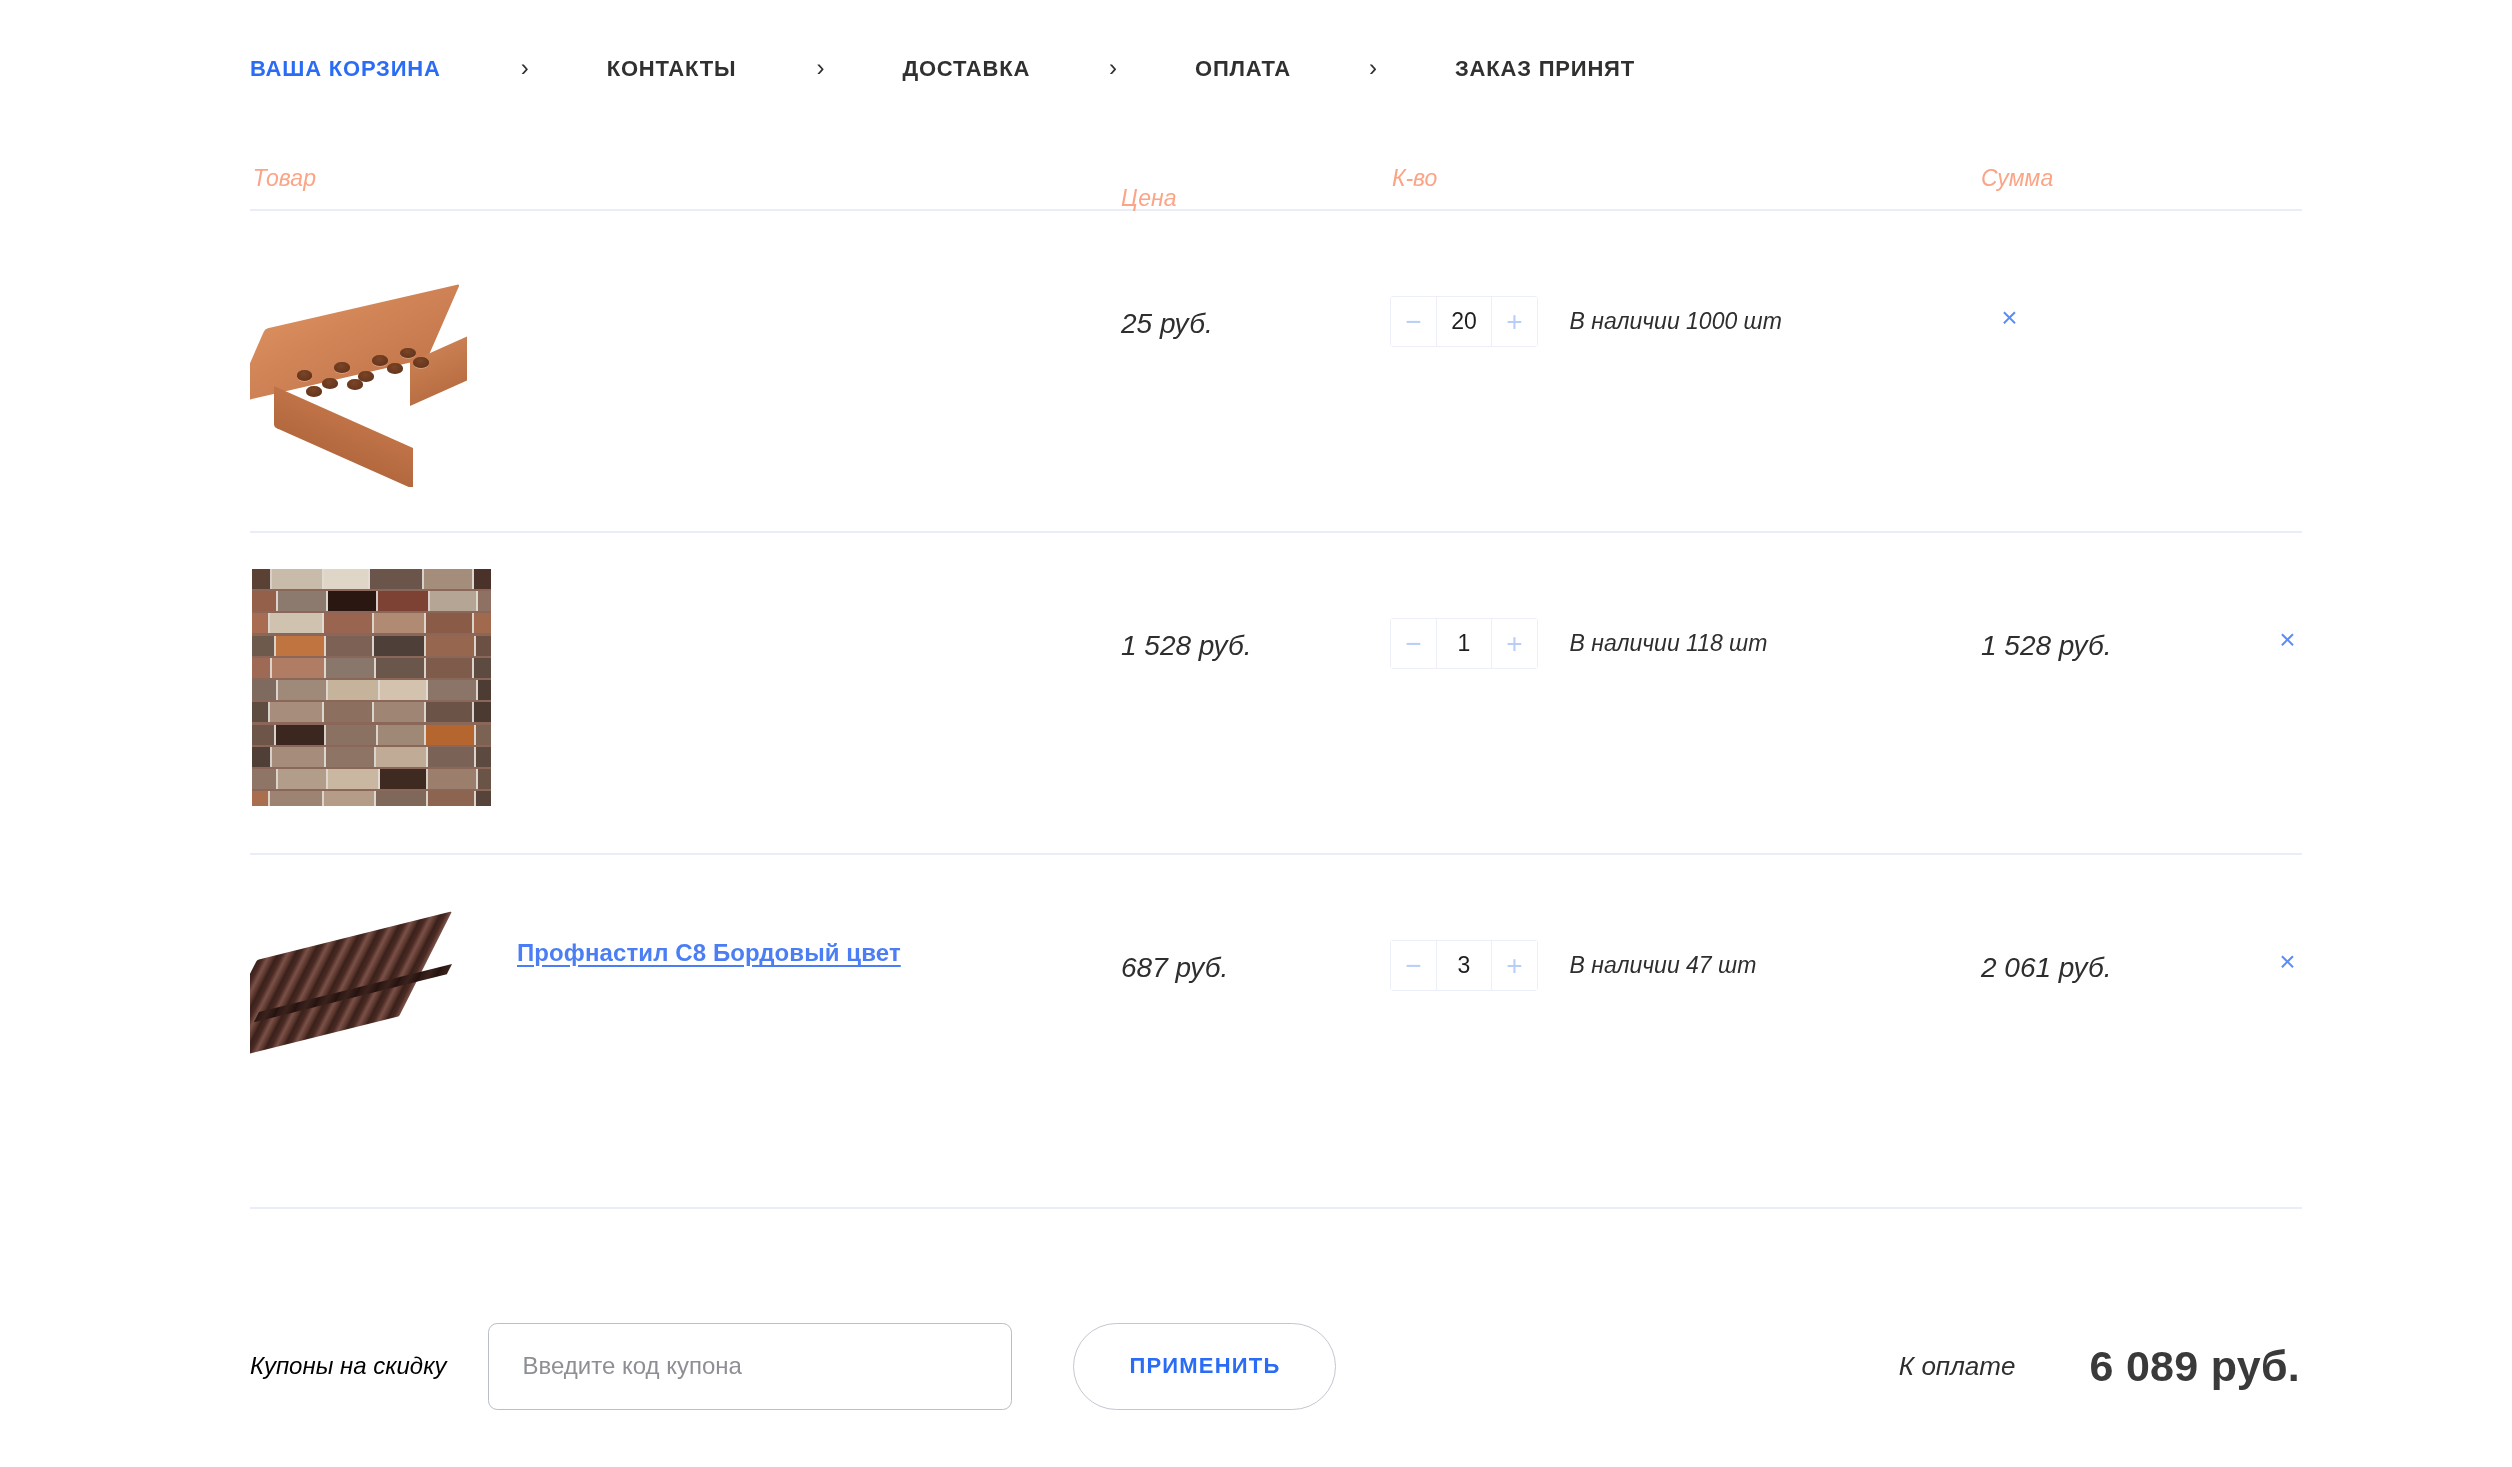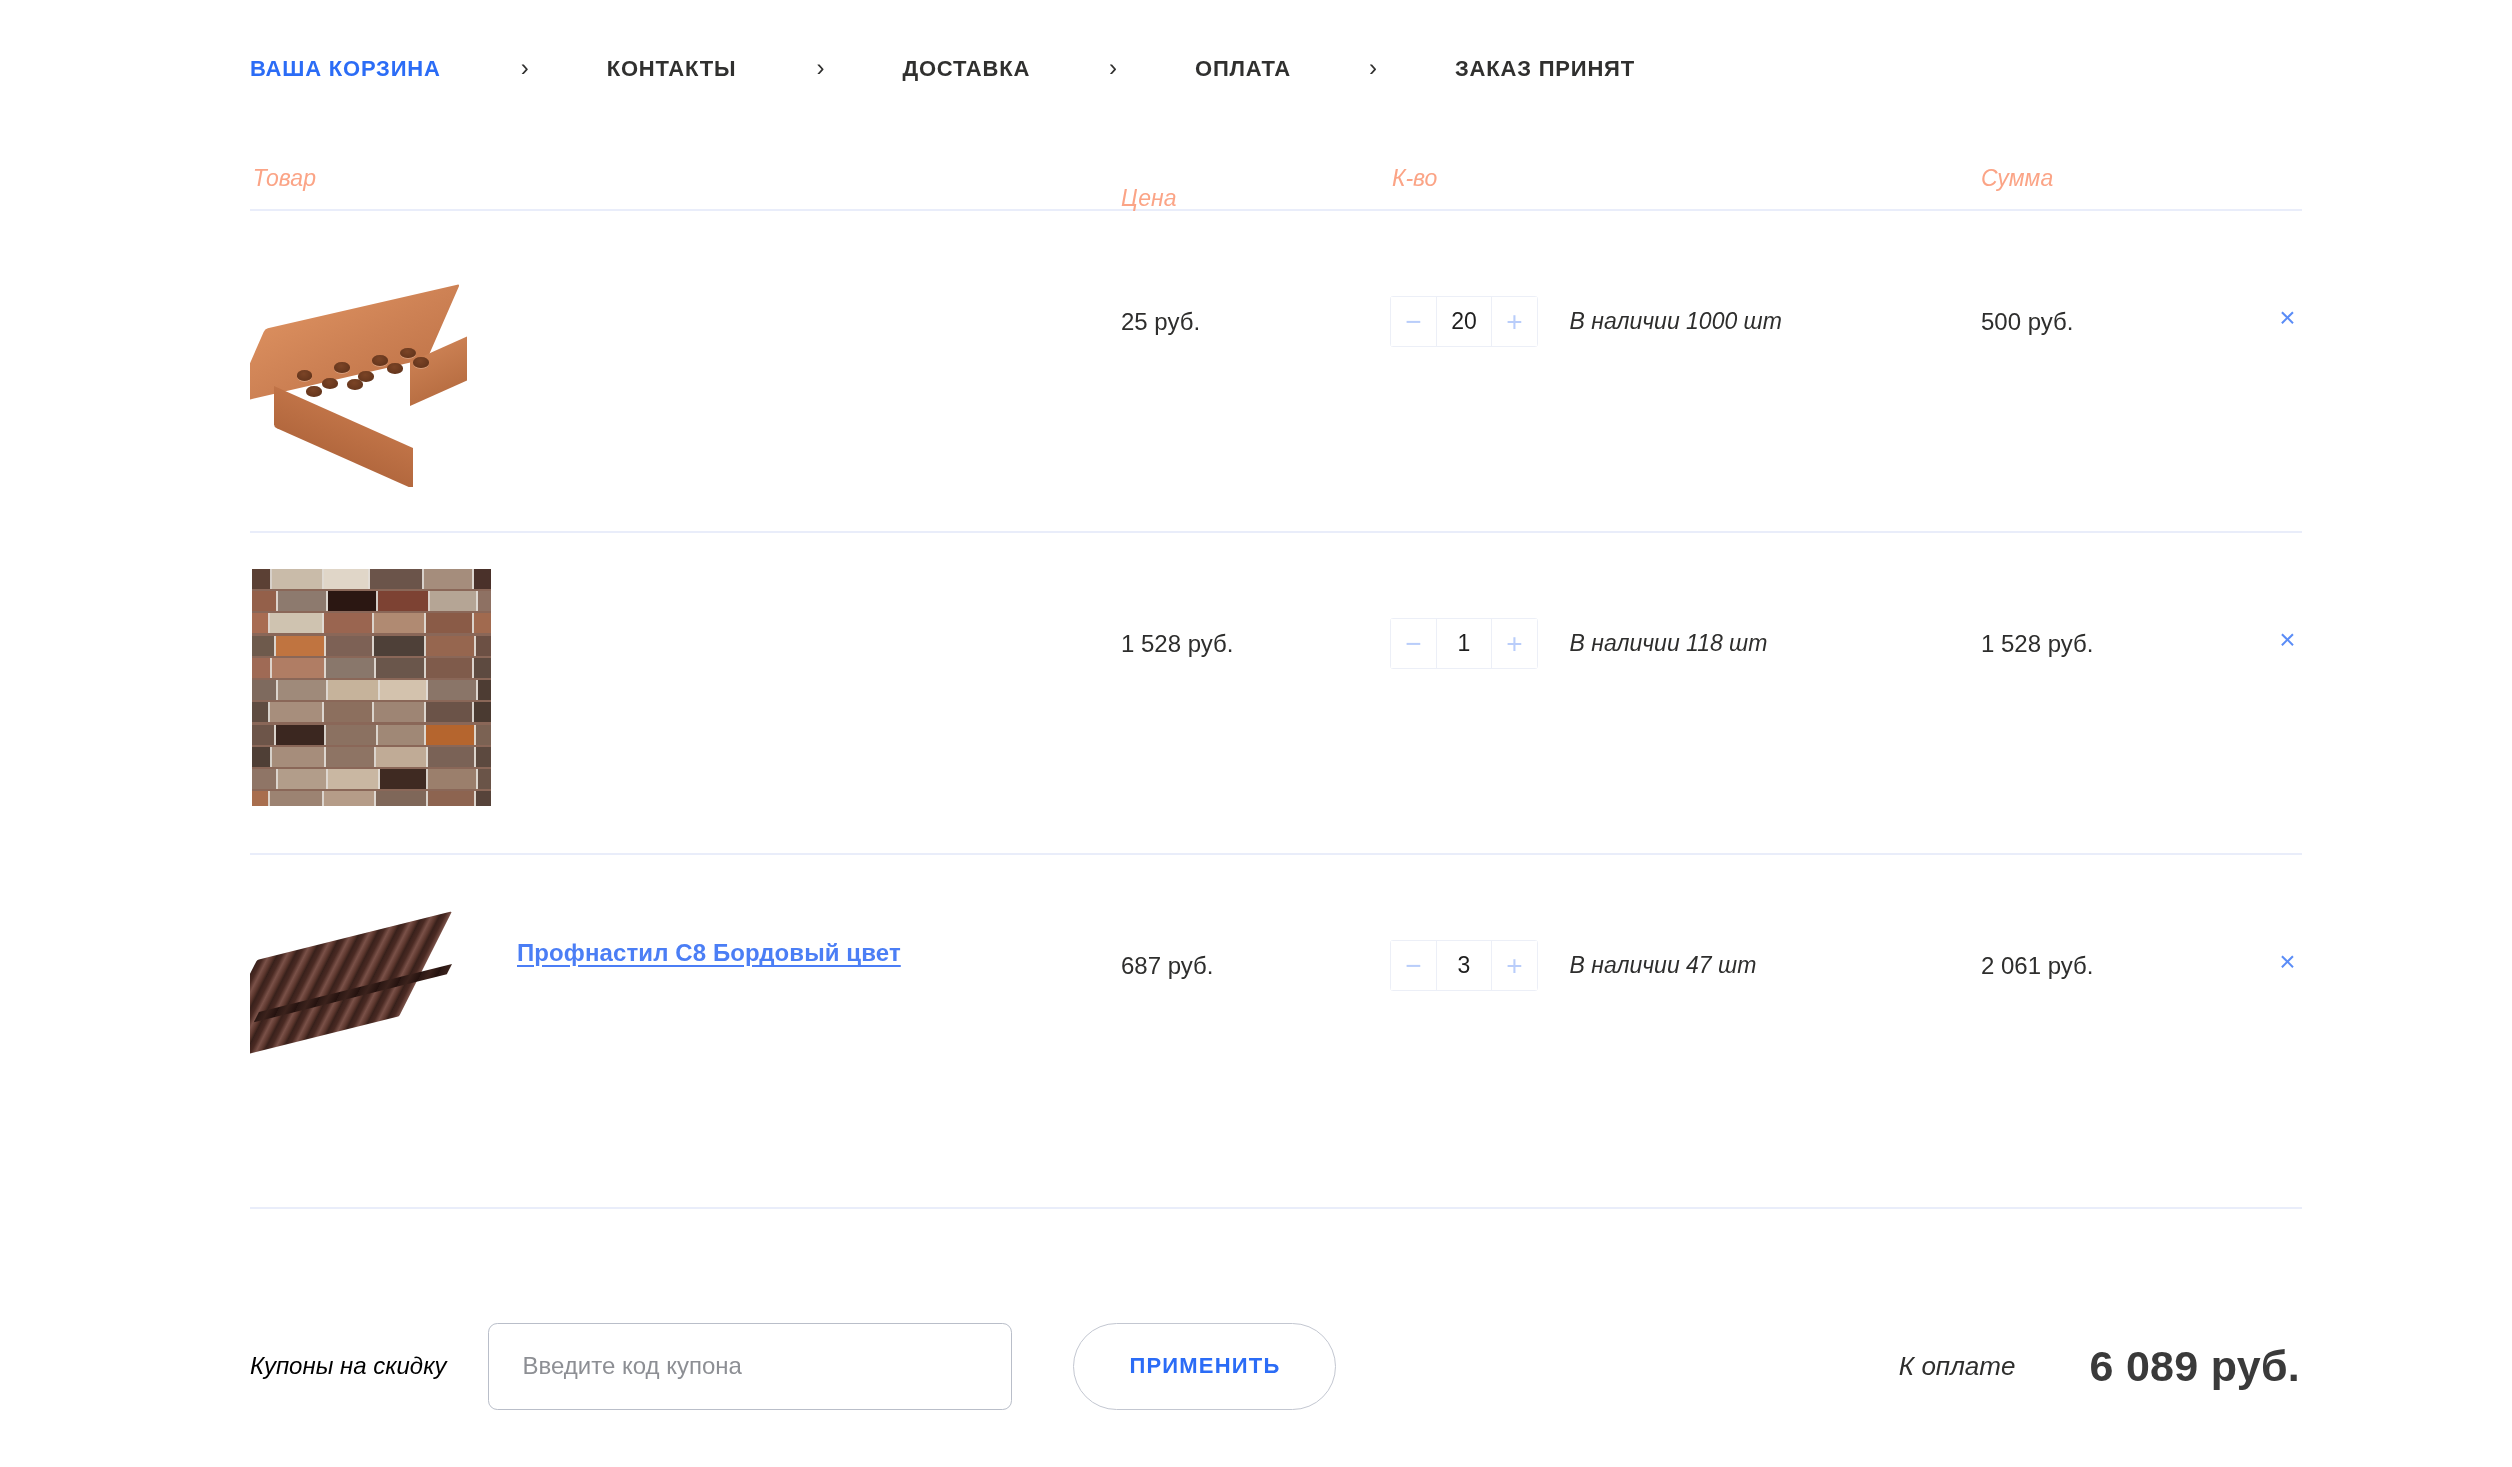--- a/index.html
+++ b/index.html
@@ -223,21 +223,22 @@
     font-weight: bold;
     color: #4b7ef5;
     text-decoration: underline;
     text-underline-offset: 3.7px;
     line-height: 1.42;
     letter-spacing: 0.1px;
     cursor: pointer;
   }
 
   .price-cell, .sum-cell {
-    font-size: 24px;
+    font-size: 28px;
+    font-style: italic;
     color: #2e2e2d;
     padding-top: 97px;
     white-space: nowrap;
   }
   .price-cell { padding-left: 37px; }
   .sum-cell   { padding-left: 35px; }
 
   
   .qty-cell {
     display: flex;
@@ -411,21 +412,20 @@
         </div>
         <div class="col-price price-cell">25 руб.</div>
         <div class="col-qty qty-cell">
           <div class="stepper">
             <div class="st-btn st-minus">−</div>
             <div class="st-val">20</div>
             <div class="st-btn st-plus">+</div>
           </div>
           <div class="stock">В наличии 1000 шт</div>
         </div>
-        <div class="col-sum sum-cell">500 руб.</div>
         <div class="col-del del-cell">
           <span class="del-x">×</span>
         </div>
       </div>
 
       <div class="row item-row">
         <div class="col-prod prod-cell">
           <div class="thumb-wrap">
             <div class="thumb">
               <div class="wall">

